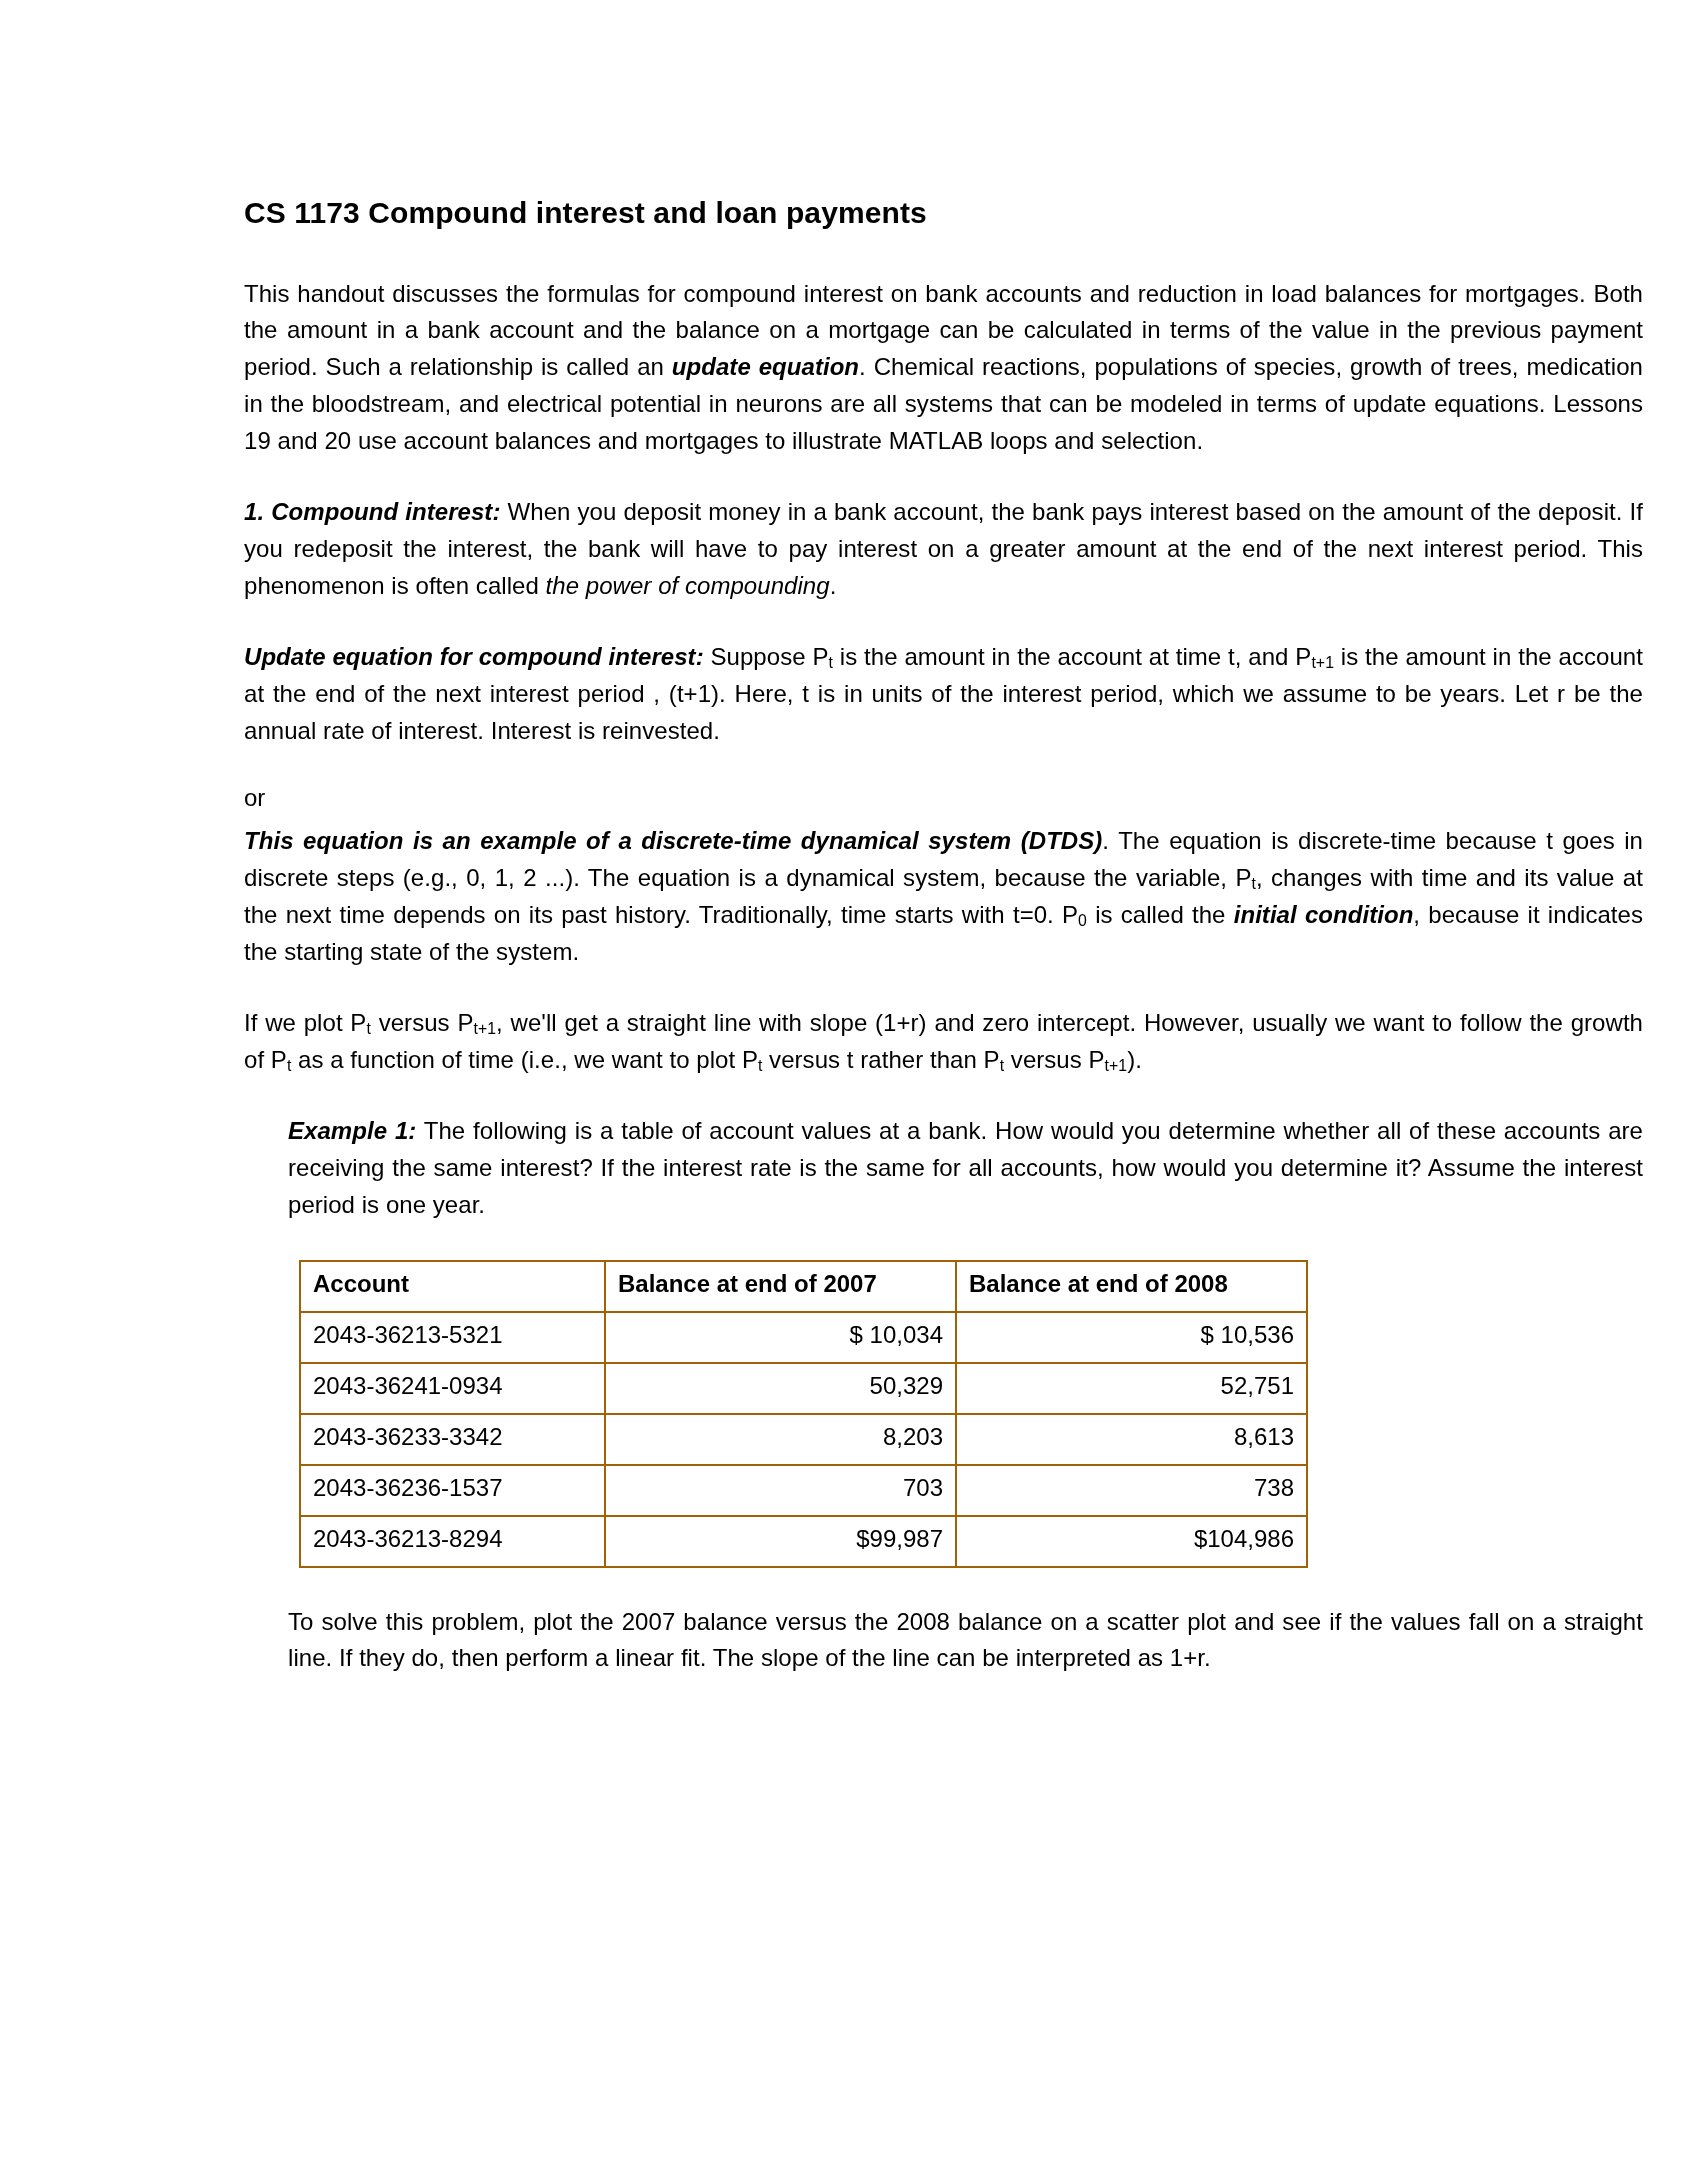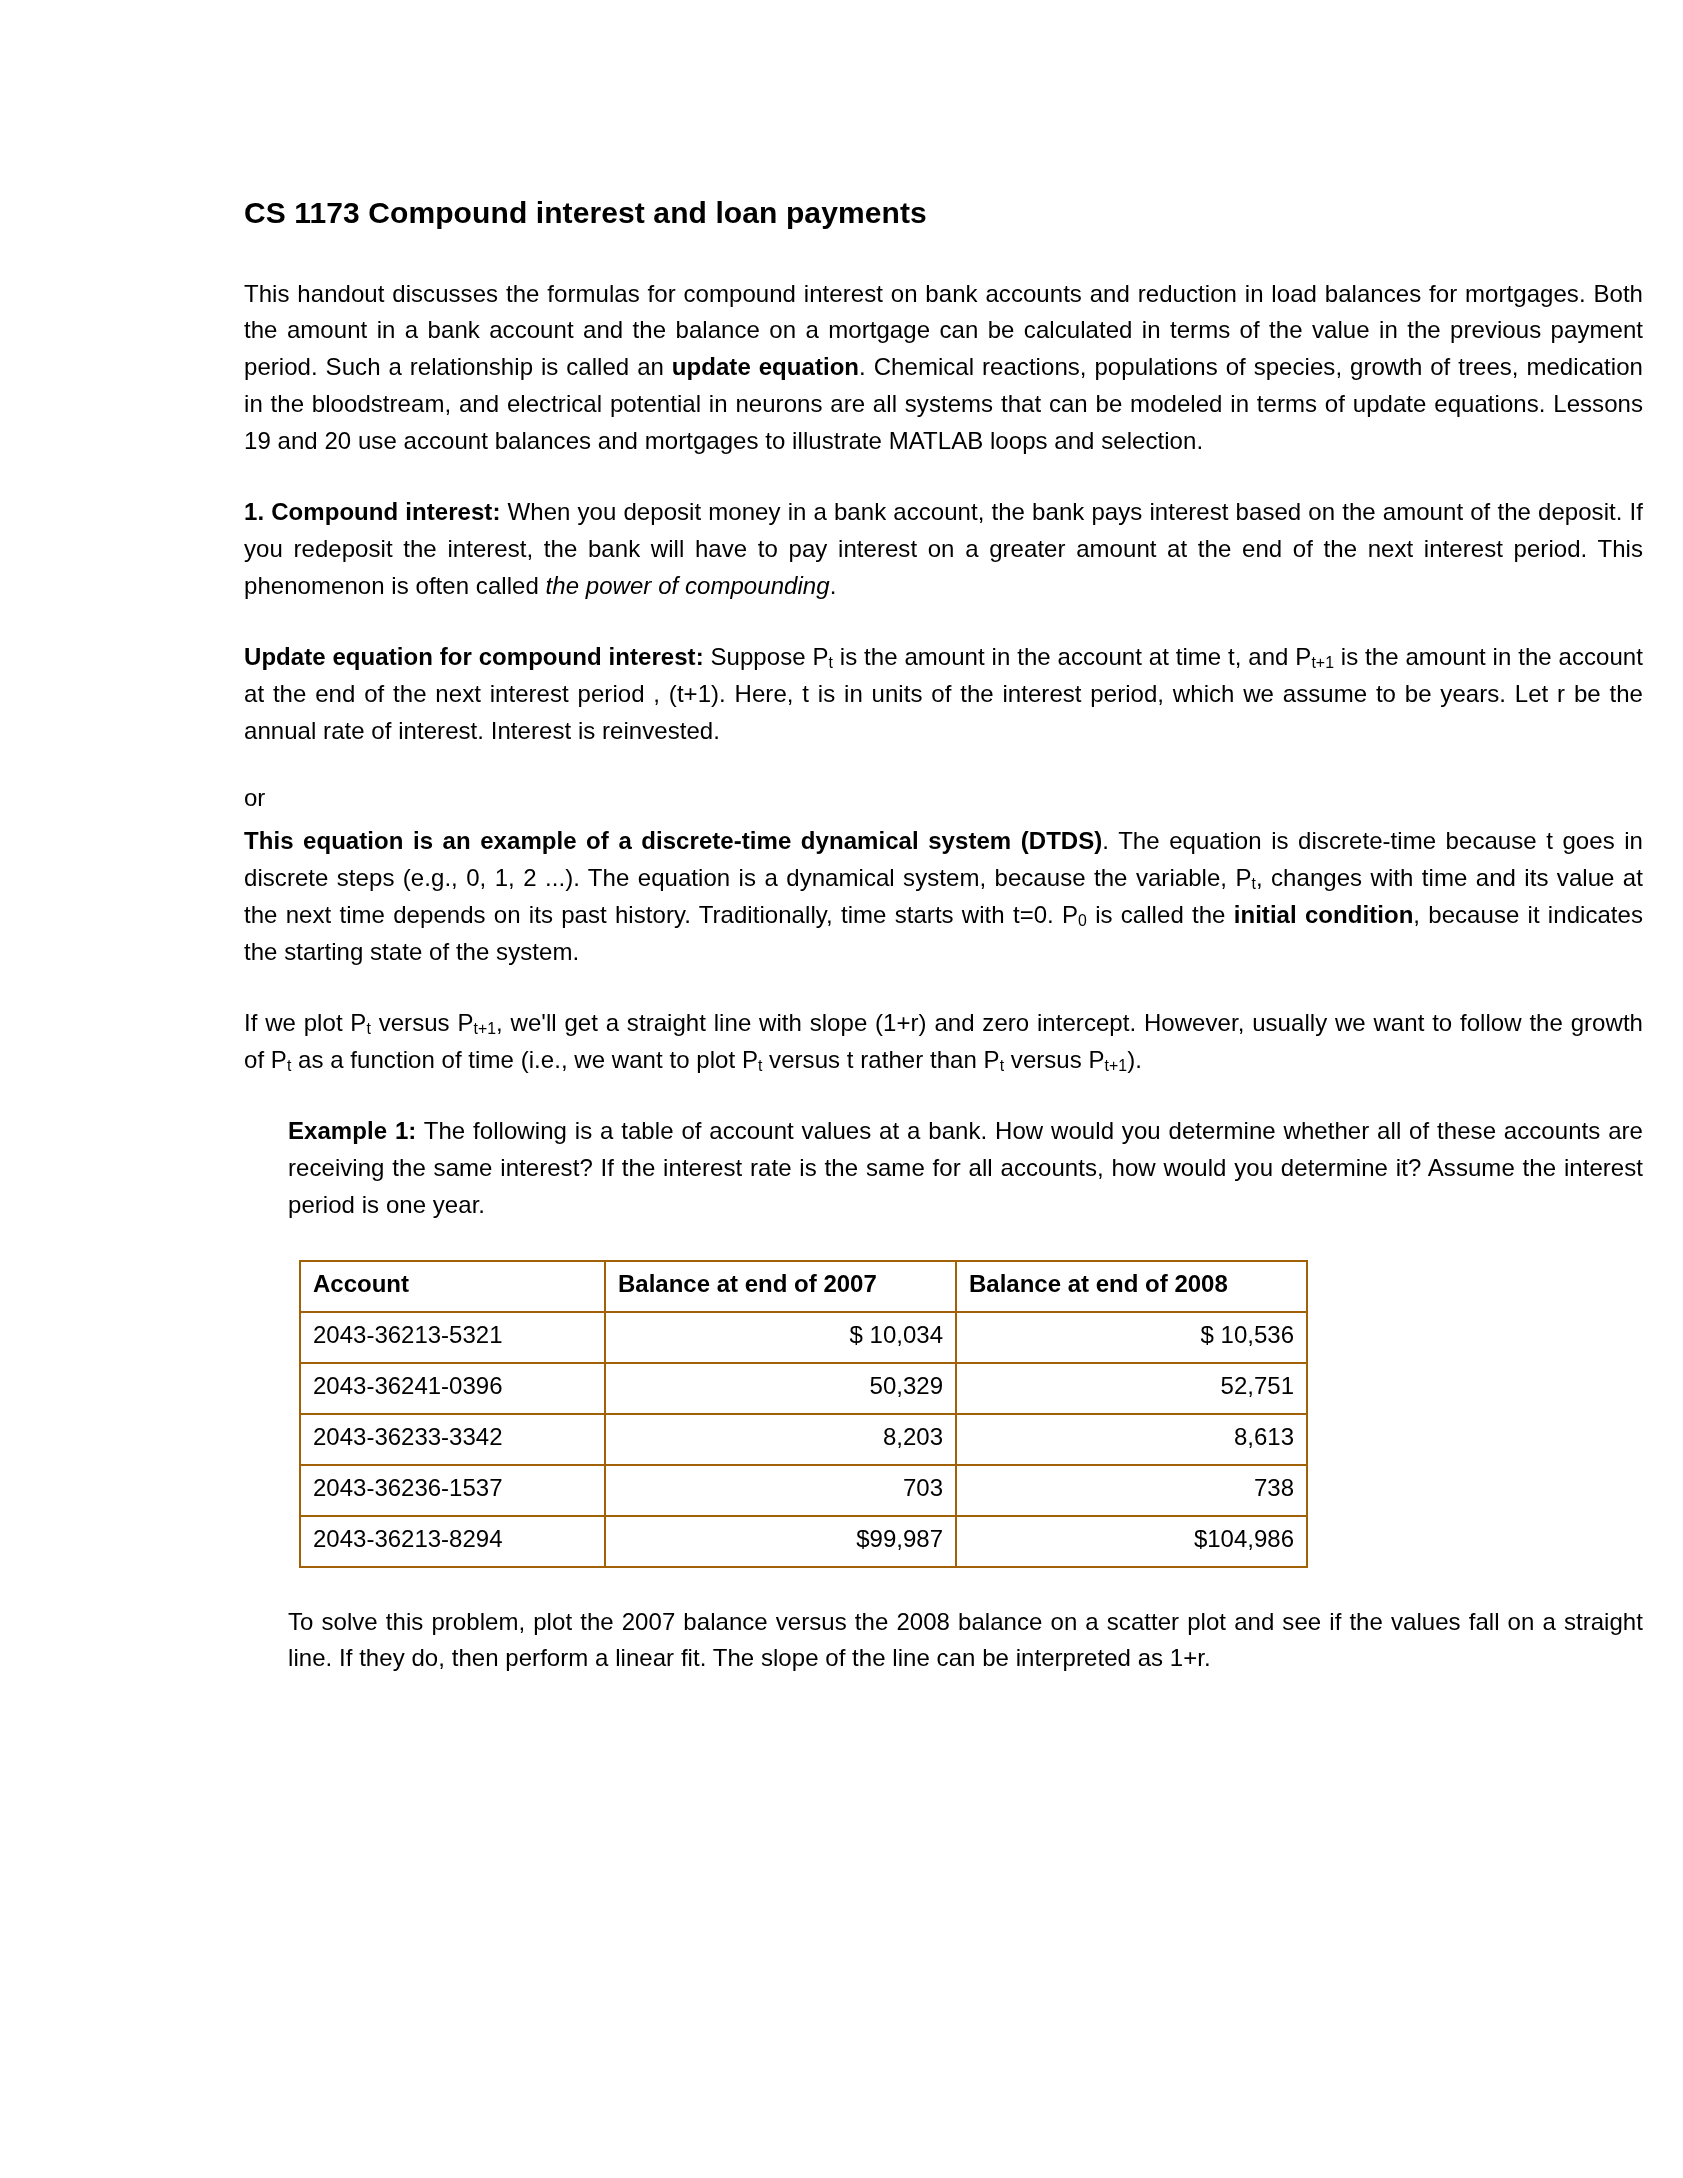--- a/index.html
+++ b/index.html
@@ -31,21 +31,21 @@
     letter-spacing: 0.1px;
   }
   p.body {
     font-size: 24px;
     line-height: 1.54;
     text-align: justify;
     margin: 0 0 34px 0;
     letter-spacing: 0.05px;
   }
   p.tight { margin-bottom: 30px; }
-  .b { font-weight: bold; }
+  .b { font-weight: bold; font-style: italic; }
   .i { font-style: italic; }
   sub {
     font-size: 0.66em;
     vertical-align: -0.22em;
     line-height: 0;
   }
   .eq-wrap {
     text-align: center;
     margin: 18px 0 10px 0;
   }
@@ -140,21 +140,21 @@
         <th>Balance at end of 2008</th>
       </tr>
     </thead>
     <tbody>
       <tr>
         <td class="acct">2043-36213-5321</td>
         <td class="num">$ 10,034</td>
         <td class="num">$ 10,536</td>
       </tr>
       <tr>
-        <td class="acct">2043-36241-0396</td>
+        <td class="acct">2043-36241-0934</td>
         <td class="num">50,329</td>
         <td class="num">52,751</td>
       </tr>
       <tr>
         <td class="acct">2043-36233-3342</td>
         <td class="num">8,203</td>
         <td class="num">8,613</td>
       </tr>
       <tr>
         <td class="acct">2043-36236-1537</td>

